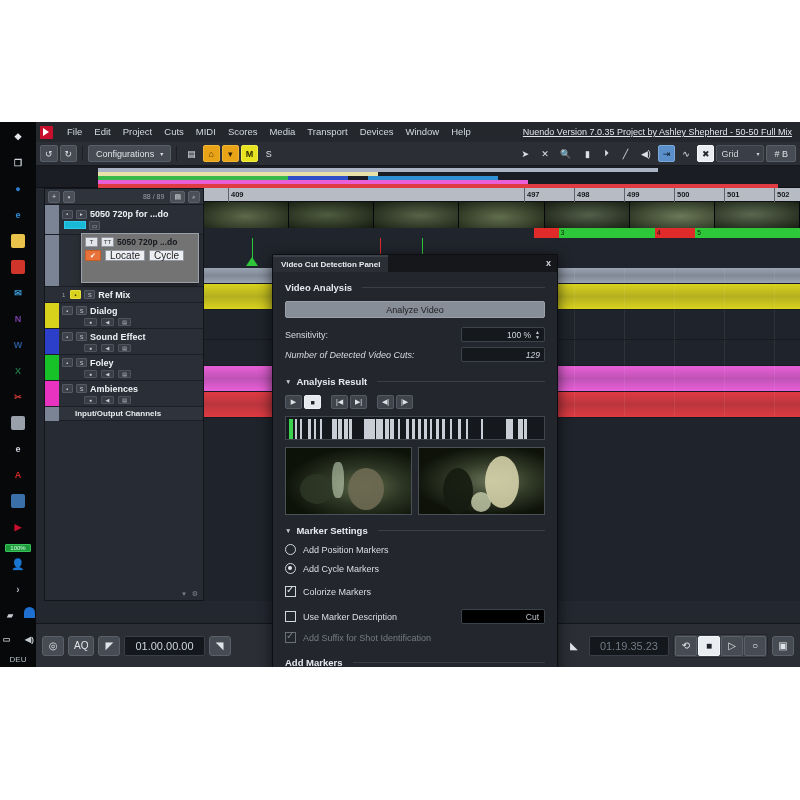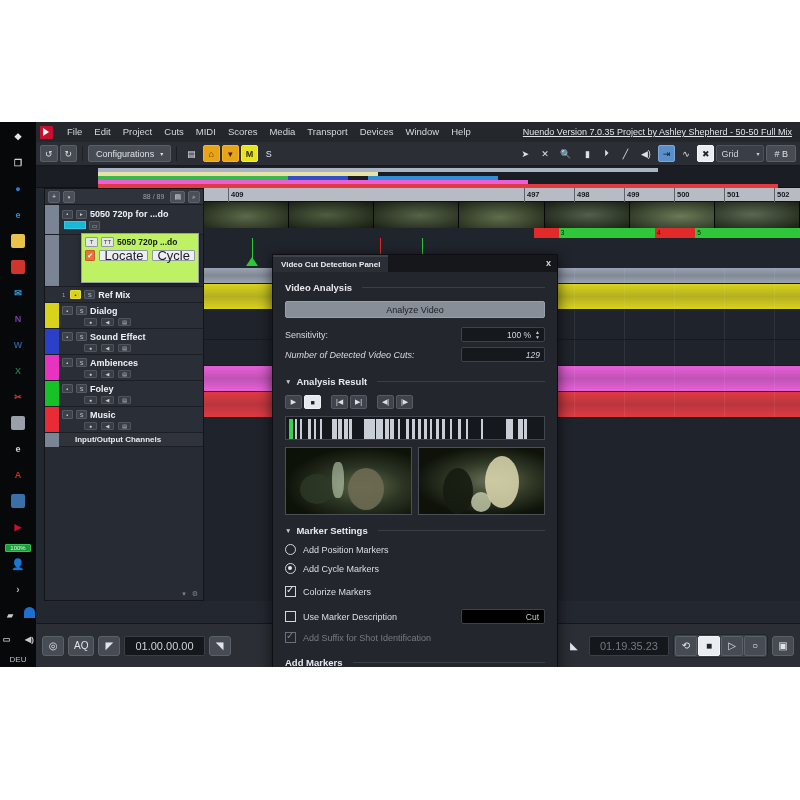--- a/index.html
+++ b/index.html
@@ -144,39 +144,39 @@
     color: #c9ced5; font-size: 5px;
   }
 
   
   .vtrk { height: 30px; background: #2a2e36; }
   .vtrk .trk-color { background: #7b8494; }
 
   
   .name-pop {
     position: absolute; left: 36px; top: 44px; width: 118px; height: 50px;
-    background: #bef264; border: 1px solid #9aa0aa; z-index: 6;
+    background: #737373; border: 1px solid #9aa0aa; z-index: 6;
     box-shadow: 0 2px 4px rgba(0,0,0,.5);
   }
   .np-row1 { display: flex; align-items: center; gap: 3px; padding: 3px 3px 0 3px; }
   .np-mini {
     width: 13px; height: 10px; background: #e4e6ea; border: 1px solid #9198a3;
     border-radius: 1px; font-size: 6px; color: #31363d;
     display: flex; align-items: center; justify-content: center;
   }
   .np-name { font-size: 8.5px; color: #15181c; font-weight: bold; white-space: nowrap; }
   .np-row2 { display: flex; align-items: center; gap: 4px; padding: 3px; }
   .np-check {
     width: 16px; height: 11px; background: #e8733a; border: 1px solid #c85c26;
     border-radius: 1px; color: #fff; font-size: 7px;
     display: flex; align-items: center; justify-content: center;
   }
   .np-btn {
     height: 11px; background: #eceef1; border: 1px solid #9298a2; border-radius: 1px;
-    font-size: 13px; color: #1c1f24; padding: 0 4px;
+    font-size: 10px; color: #1c1f24; padding: 0 4px;
     display: flex; align-items: center; justify-content: center;
   }
 
   .tl-io {
     display: flex; align-items: center; height: 14px; background: #2f333b;
     border-bottom: 1px solid #1b1e24; padding-left: 0;
   }
   .tl-io .trk-color { width: 14px; height: 14px; background: #7b8494; }
   .tl-io .lbl { color: #e7eaef; font-size: 8px; font-weight: bold; margin-left: 16px; }
   .tl-foot {
@@ -536,56 +536,41 @@
                     <span class="trk-name">Sound Effect</span>
                   </div>
                   <div class="trk-ctrls">
                     <span class="rbtn">●</span>
                     <span class="rbtn">◀</span>
                     <span class="rbtn">▤</span>
                   </div>
                 </div>
               </div>
               <div class="trk" style="height: 26px;">
-                <div class="trk-color" style="background: rgb(232, 50, 192);"></div>
-                <div class="trk-body">
-                  <div class="trk-line">
-                    <span class="mini">▪</span>
-                    <span class="mini">S</span>
-                    <span class="trk-name">Ambiences</span>
-                  </div>
-                  <div class="trk-ctrls">
-                    <span class="rbtn">●</span>
-                    <span class="rbtn">◀</span>
-                    <span class="rbtn">▤</span>
-                  </div>
-                </div>
-              </div>
-              <div class="trk" style="height: 26px;">
                 <div class="trk-color" style="background: rgb(23, 194, 41);"></div>
                 <div class="trk-body">
                   <div class="trk-line">
                     <span class="mini">▪</span>
                     <span class="mini">S</span>
                     <span class="trk-name">Foley</span>
                   </div>
                   <div class="trk-ctrls">
                     <span class="rbtn">●</span>
                     <span class="rbtn">◀</span>
                     <span class="rbtn">▤</span>
                   </div>
                 </div>
               </div>
               <div class="trk" style="height: 26px;">
-                <div class="trk-color" style="background: rgb(232, 43, 53);"></div>
+                <div class="trk-color" style="background: rgb(232, 50, 192);"></div>
                 <div class="trk-body">
                   <div class="trk-line">
                     <span class="mini">▪</span>
                     <span class="mini">S</span>
-                    <span class="trk-name">Music</span>
+                    <span class="trk-name">Ambiences</span>
                   </div>
                   <div class="trk-ctrls">
                     <span class="rbtn">●</span>
                     <span class="rbtn">◀</span>
                     <span class="rbtn">▤</span>
                   </div>
                 </div>
               </div>
             </div>
 

